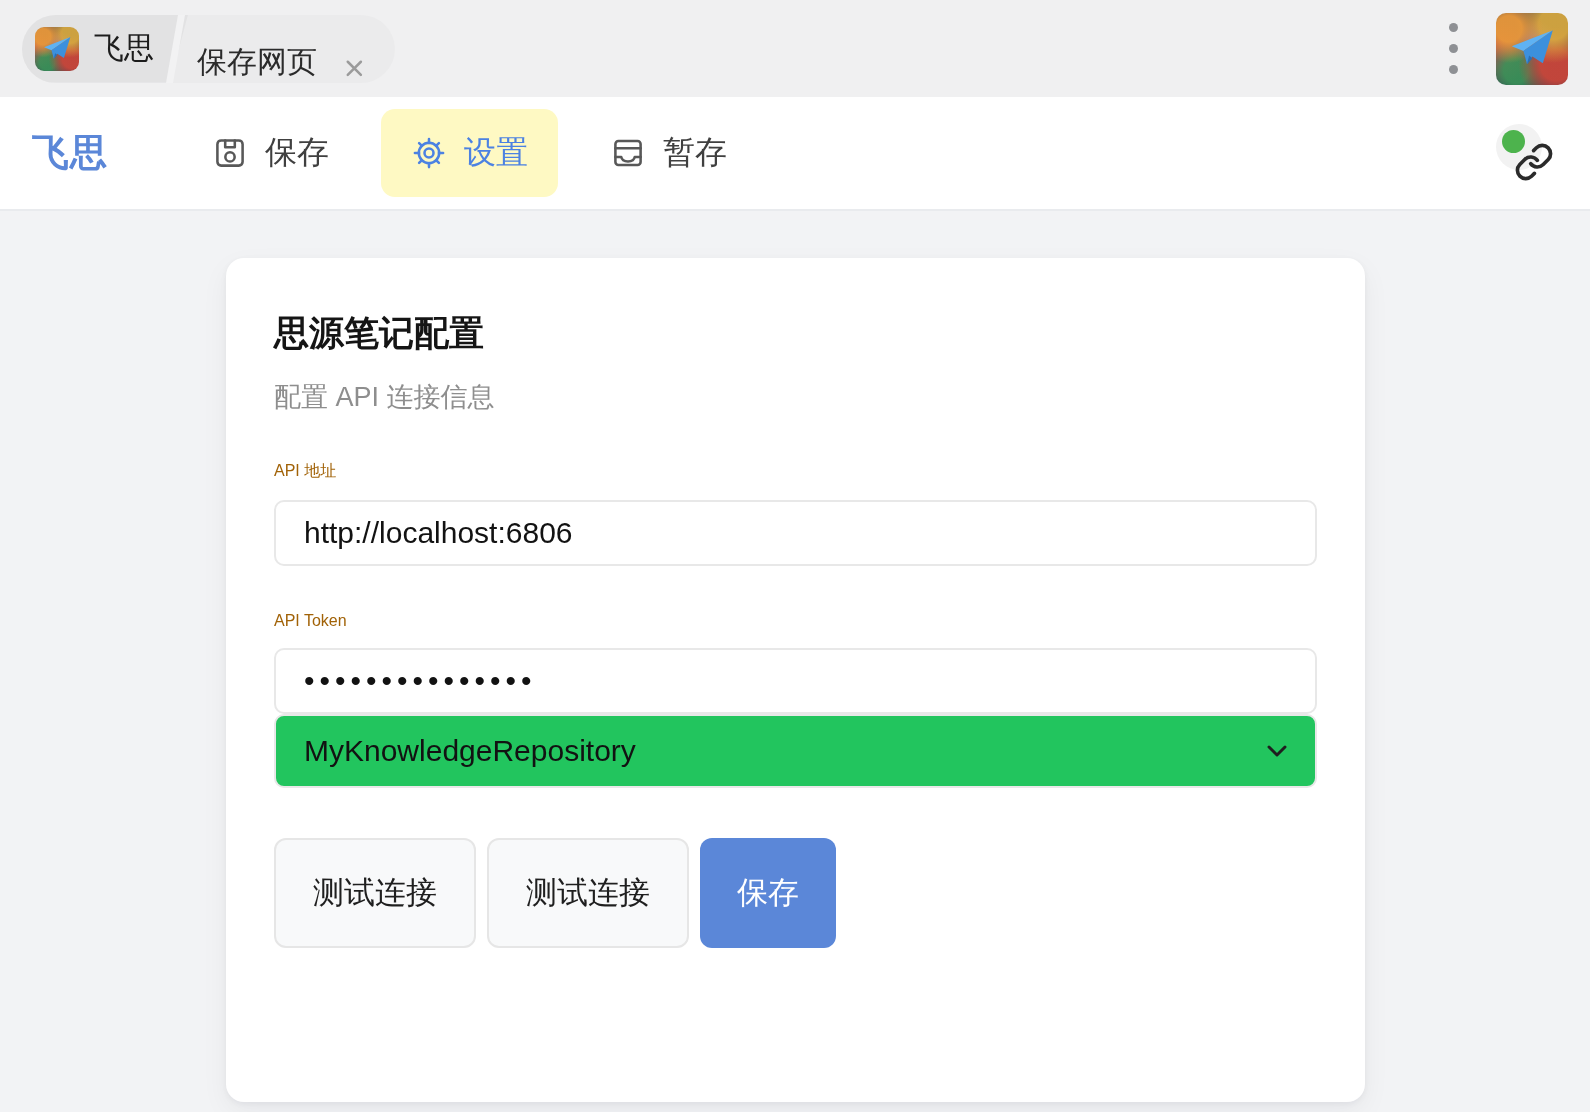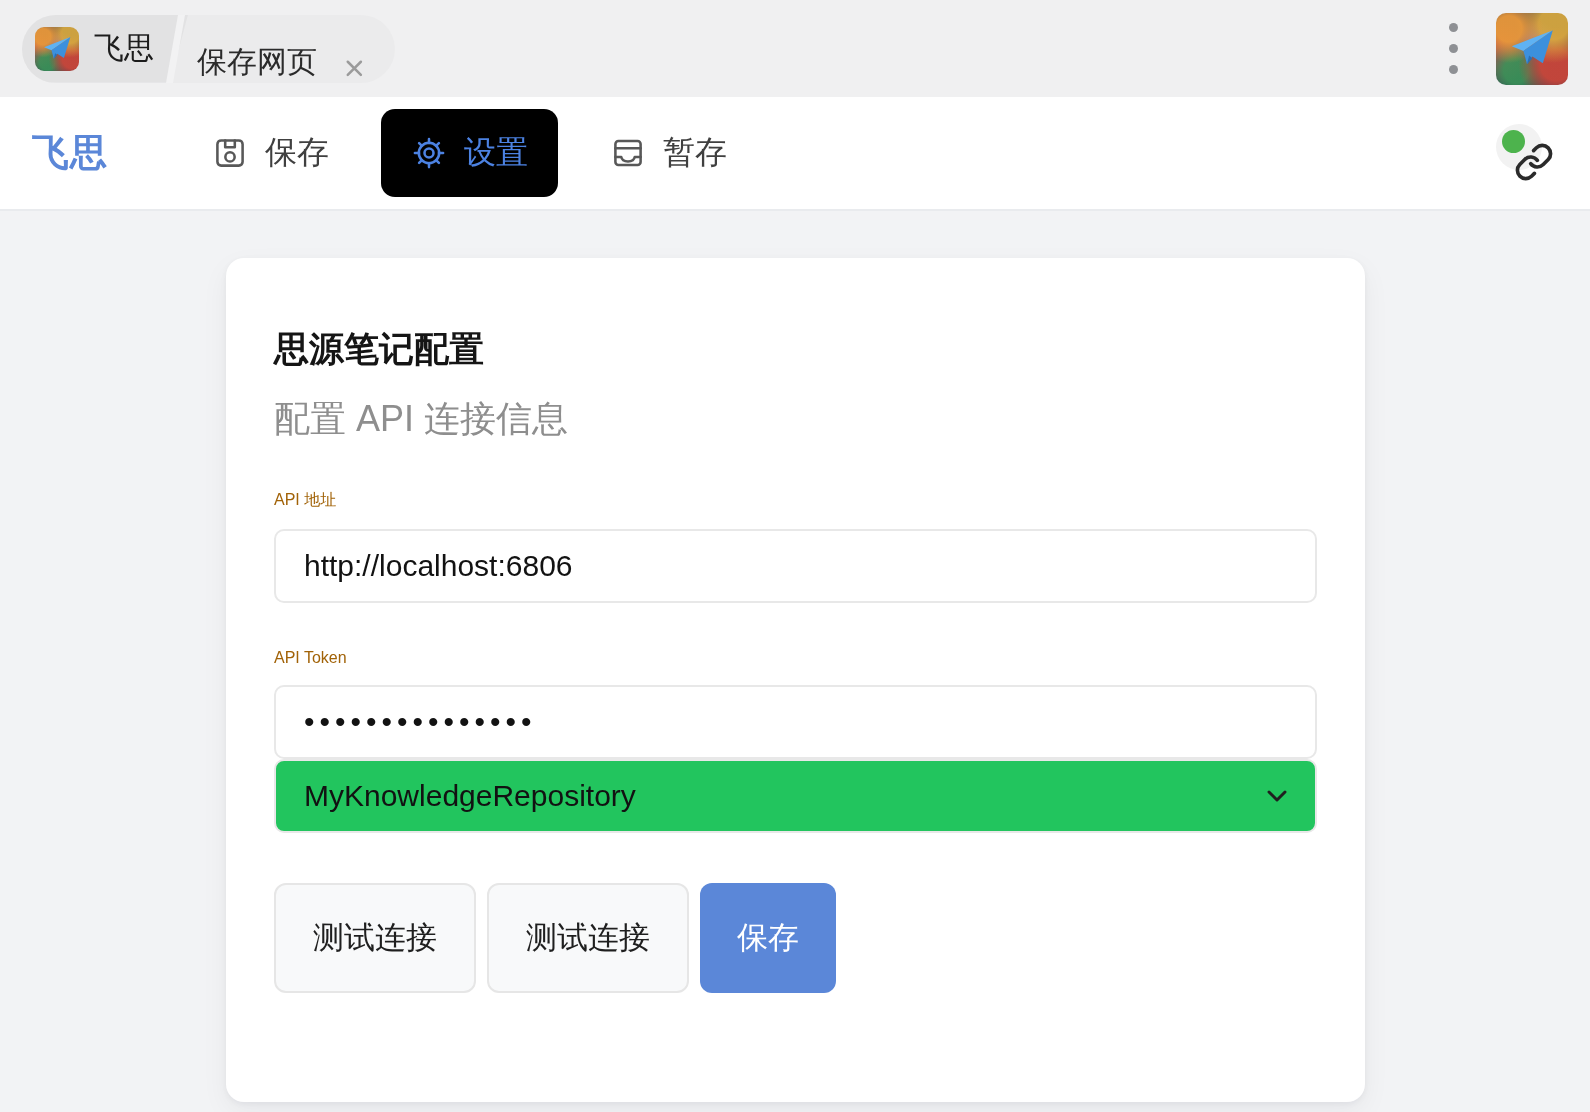--- a/index.html
+++ b/index.html
@@ -50,39 +50,39 @@
     display:flex;align-items:center;padding:0 32px;box-sizing:border-box;
   }
   .brand{font-size:37px;font-weight:700;color:#5b87d8;letter-spacing:1px;margin-right:74px}
   .tbtn{
     display:flex;align-items:center;gap:17px;height:88px;padding:0 30px;
     border-radius:14px;font-size:32px;color:#404040;background:transparent;border:0;
     cursor:pointer;font-family:inherit;white-space:nowrap;
   }
   .tbtn svg{width:36px;height:36px;fill:none;stroke:#585858;stroke-width:1.7;stroke-linecap:round;stroke-linejoin:round;flex:none}
   .tbtn + .tbtn{margin-left:22px}
-  .tbtn.active{background:#000000;color:#4c82e2}
+  .tbtn.active{background:#fef9c3;color:#4c82e2}
   .tbtn.active svg{stroke:#4c82e2}
   .spacer{flex:1}
   .conn{position:relative;width:58px;height:58px;cursor:pointer;margin-right:4px}
   .conn .halo{position:absolute;left:0;top:0;width:46px;height:46px;border-radius:50%;background:#f2f2f2}
   .conn .dot{position:absolute;left:6px;top:6px;width:23px;height:23px;border-radius:50%;background:#4db34d}
   .conn svg{position:absolute;right:0;bottom:0;width:40px;height:40px;fill:none;stroke:#2b2b2b;stroke-width:2.2;stroke-linecap:round;stroke-linejoin:round}
   
   .main{padding-top:47px}
   .card{
     width:1139px;height:844px;margin-left:226px;box-sizing:border-box;
     background:#fff;border-radius:18px;padding:44px 48px;
     box-shadow:0 2px 6px rgba(15,23,42,.05),0 10px 28px rgba(15,23,42,.05);
   }
-  .card-title{font-size:35px;font-weight:700;color:#151515;margin:24px 0 0}
-  .card-sub{font-size:36px;color:#8e8e8e;margin-top:22px}
+  .card-title{font-size:35px;font-weight:700;color:#151515;margin:8px 0 0}
+  .card-sub{font-size:27px;color:#8e8e8e;margin-top:22px}
   .f-label{font-size:16px;color:#a16207;margin:46px 0 18px}
   .f-input{
-    display:block;width:100%;height:74px;box-sizing:border-box;
+    display:block;width:100%;height:66px;box-sizing:border-box;
     border:2px solid #e8e8e8;border-radius:10px;padding:0 28px;
     font-size:30px;color:#121212;background:#fff;font-family:inherit;outline:none;
   }
   .f-input.token{letter-spacing:5px;font-size:30px}
   .f-select{
     display:flex;align-items:center;justify-content:space-between;
     width:100%;height:74px;box-sizing:border-box;cursor:pointer;
     border:2px solid #e8e8e8;border-radius:10px;padding:0 22px 0 28px;
     font-size:30px;color:#121212;background:#22c55e;
   }

